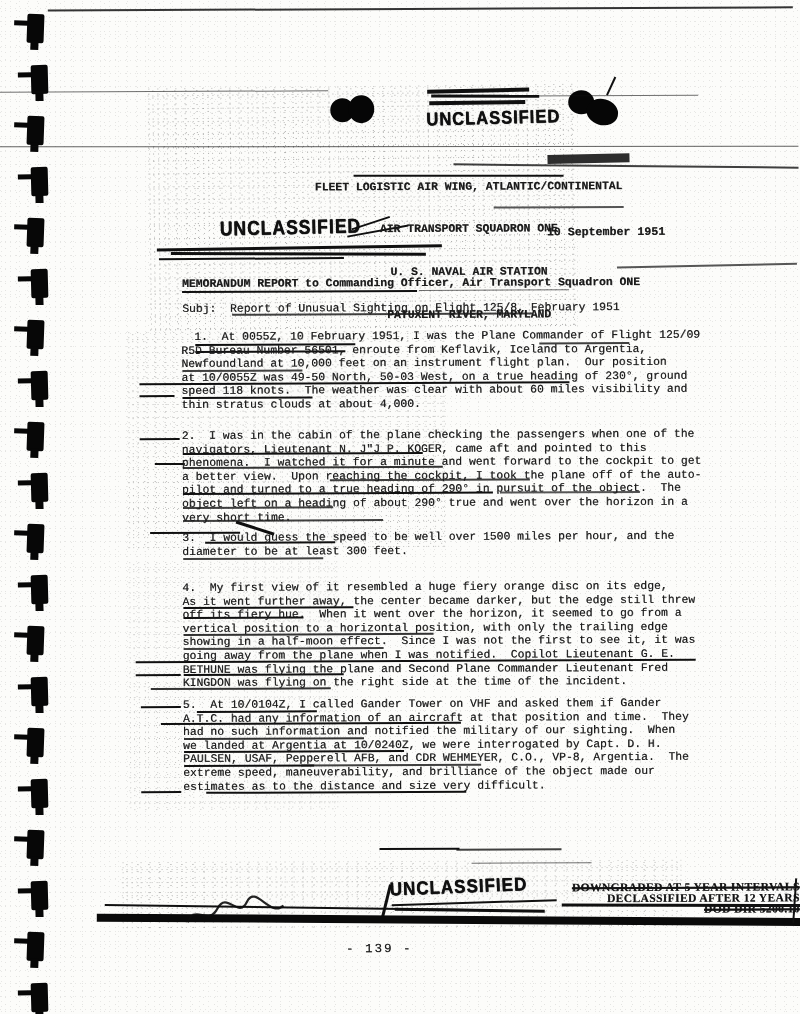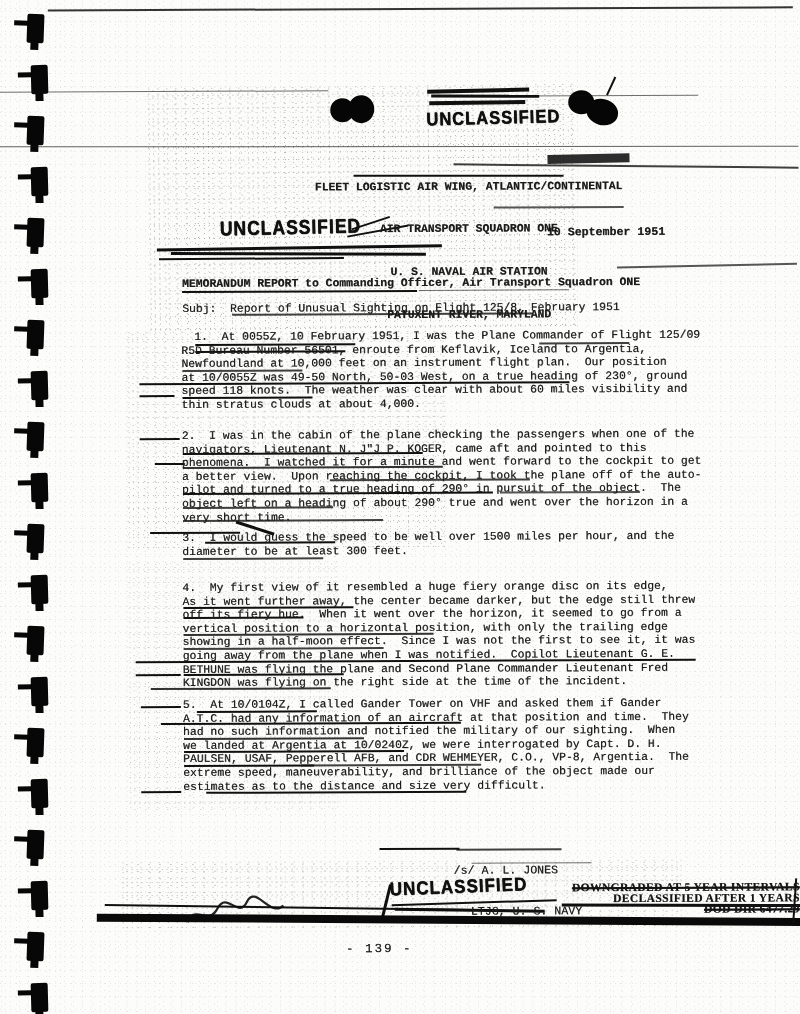--- a/index.html
+++ b/index.html
@@ -230,26 +230,22 @@
     <div class="para" style="top:698px">
         <div class="ln">5.  At 10/0104Z, I called Gander Tower on VHF and asked them if Gander</div>
         <div class="ln">A.T.C. had any information of an aircraft at that position and time.  They</div>
         <div class="ln">had no such information and notified the military of our sighting.  When</div>
         <div class="ln">we landed at Argentia at 10/0240Z, we were interrogated by Capt. D. H.</div>
         <div class="ln">PAULSEN, USAF, Pepperell AFB, and CDR WEHMEYER, C.O., VP-8, Argentia.  The</div>
         <div class="ln">extreme speed, maneuverability, and brilliance of the object made our</div>
         <div class="ln">estimates as to the distance and size very difficult.</div>
       </div>
 
-    <div class="txt sig">
-      <div class="ln">/s/ A. L. JONES</div>
-      <div class="ln ln2">LTJG, U. S. NAVY</div>
-    </div>
 
     <div class="declass">
       <div class="struck">DOWNGRADED AT 5 YEAR INTERVALS</div>
-      <div>DECLASSIFIED AFTER 1 YEARS</div>
-      <div class="struck">DOD DIR 6477.29</div>
+      <div>DECLASSIFIED AFTER 12 YEARS</div>
+      <div class="struck">DOD DIR 5200.10</div>
     </div>
 
     <div class="txt pagenum">- 139 -</div>
   </div>
 </div>
 
 </body></html>

